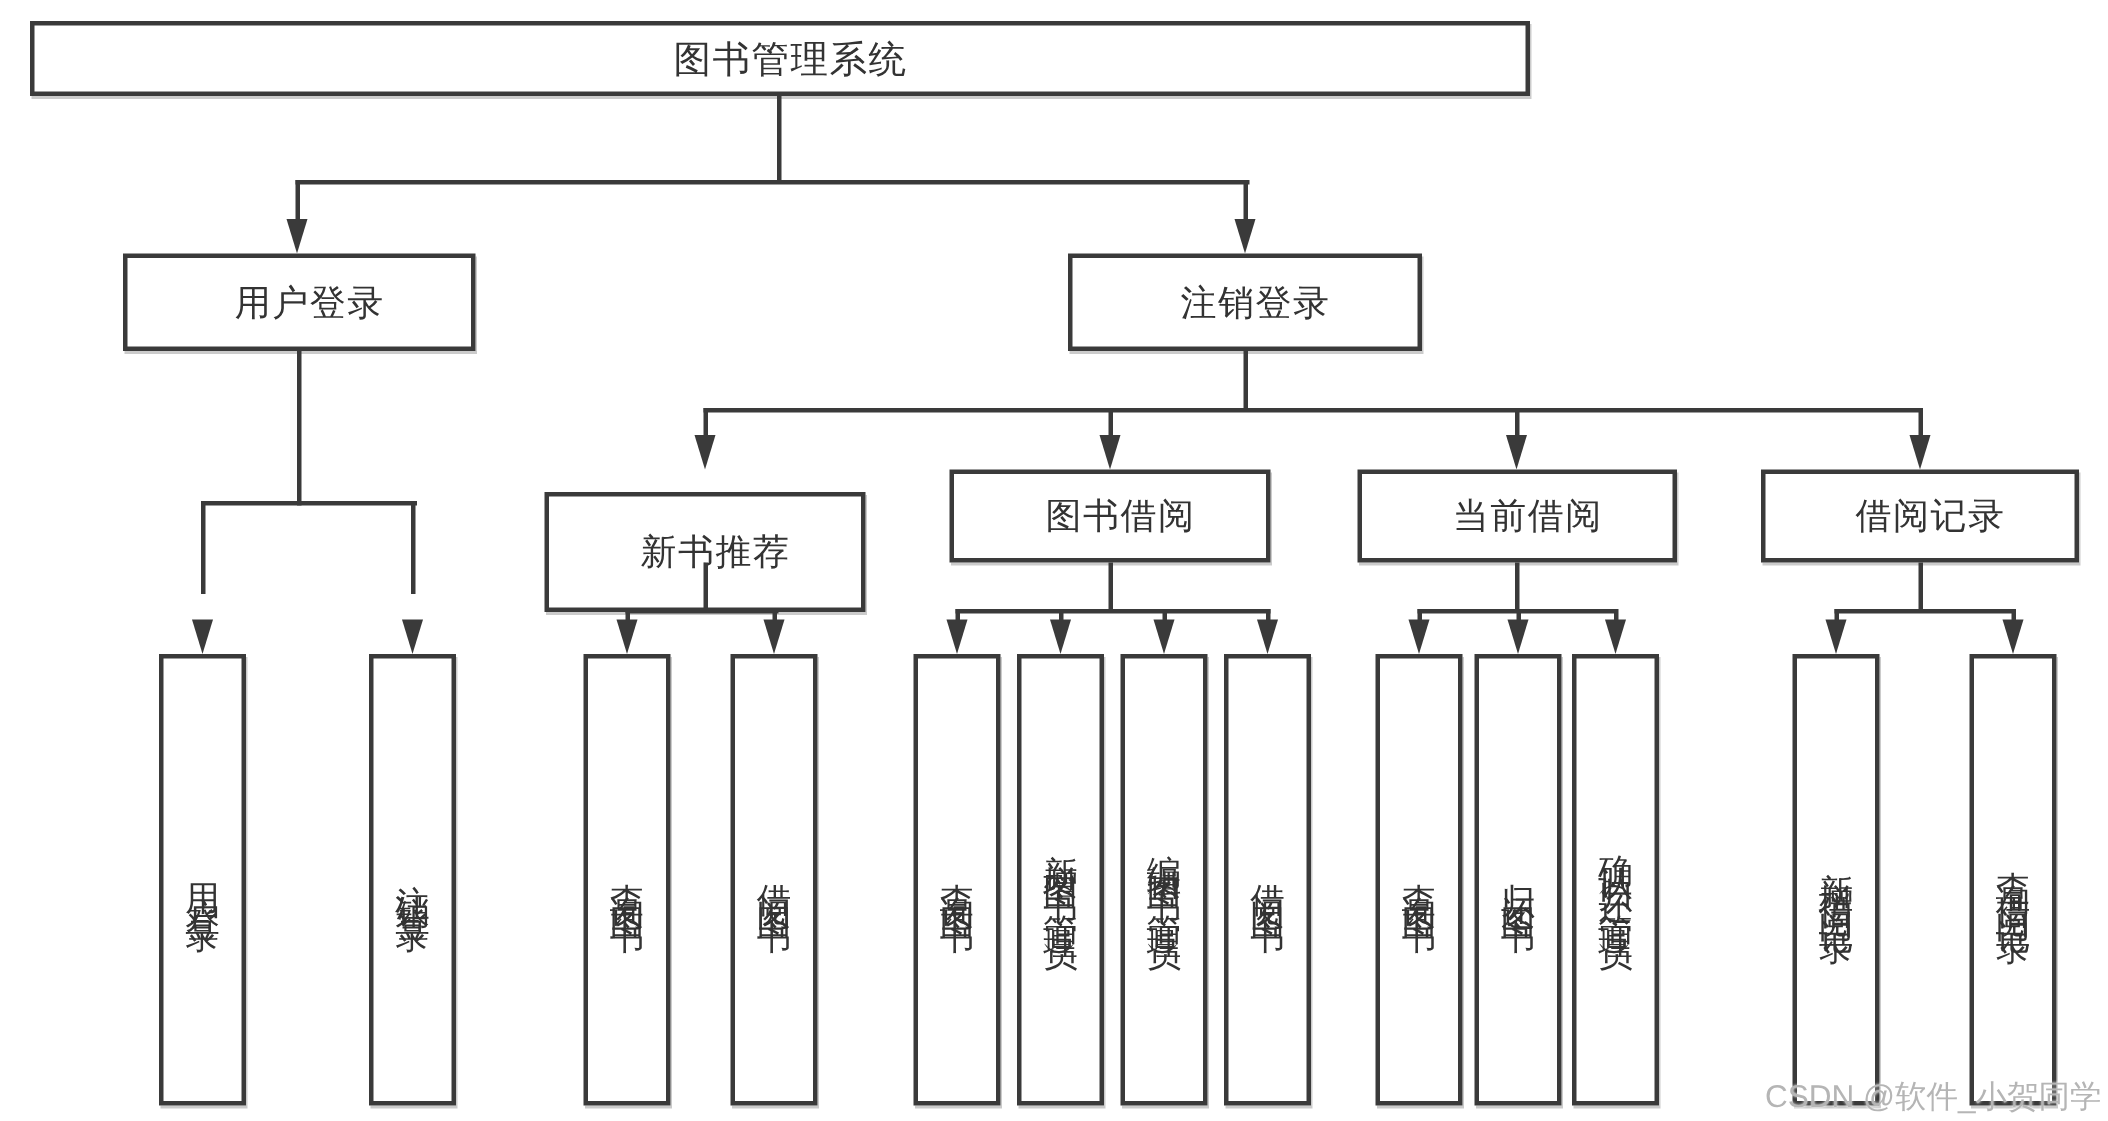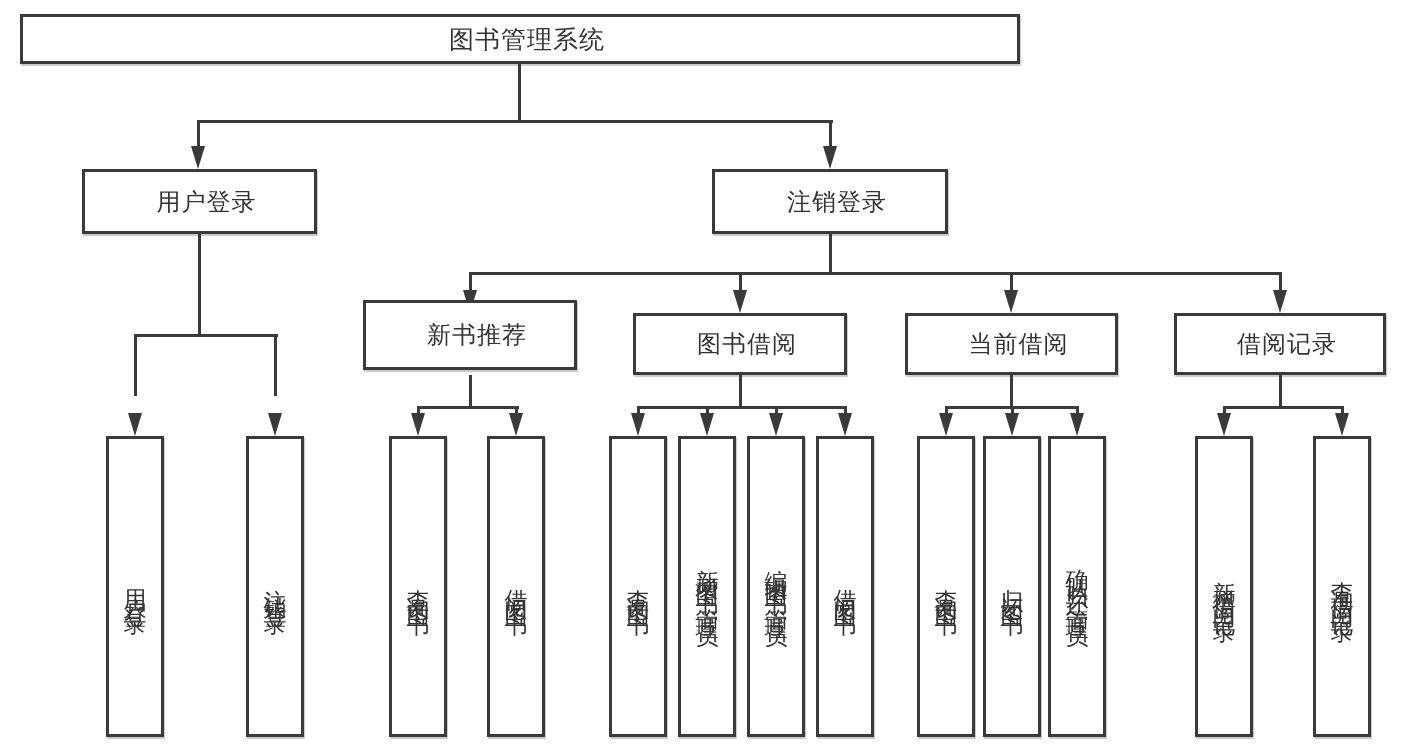--- a/index.html
+++ b/index.html
@@ -65,21 +65,21 @@
   <div class="hline" style="left:469px;top:272px;width:813px;"></div>
   <div class="vline" style="left:469px;top:272px;height:22px;"></div>
   <div class="vline" style="left:739px;top:272px;height:22px;"></div>
   <div class="vline" style="left:1010px;top:272px;height:22px;"></div>
   <div class="vline" style="left:1279px;top:272px;height:22px;"></div>
   <div class="arrow" style="left:463px;top:290px;"></div>
   <div class="arrow" style="left:733px;top:290px;"></div>
   <div class="arrow" style="left:1004px;top:290px;"></div>
   <div class="arrow" style="left:1273px;top:290px;"></div>
 
-  <div class="node node-h" style="left:363px;top:300px;width:214px;height:70px;">
+  <div class="node node-h" style="left:363px;top:328px;width:214px;height:80px;">
     <span>新书推荐</span>
   </div>
   <div class="node node-h" style="left:905px;top:313px;width:213px;height:62px;">
     <span>当前借阅</span>
   </div>
   <div class="node node-h" style="left:633px;top:313px;width:214px;height:62px;">
     <span>图书借阅</span>
   </div>
   <div class="node node-h" style="left:1174px;top:313px;width:212px;height:62px;">
     <span>借阅记录</span>
@@ -156,13 +156,14 @@
     <span>确认归还（管理员）</span>
   </div>
 
   <div class="node leaf" style="left:1195px;top:436px;width:58px;height:301px;">
     <span>新增借阅记录</span>
   </div>
   <div class="node leaf" style="left:1313px;top:436px;width:58px;height:301px;">
     <span>查询借阅记录</span>
   </div>
 
+  <div class="watermark">CSDN @软件_小贺同学</div>
 </div>
 
 </body></html>

